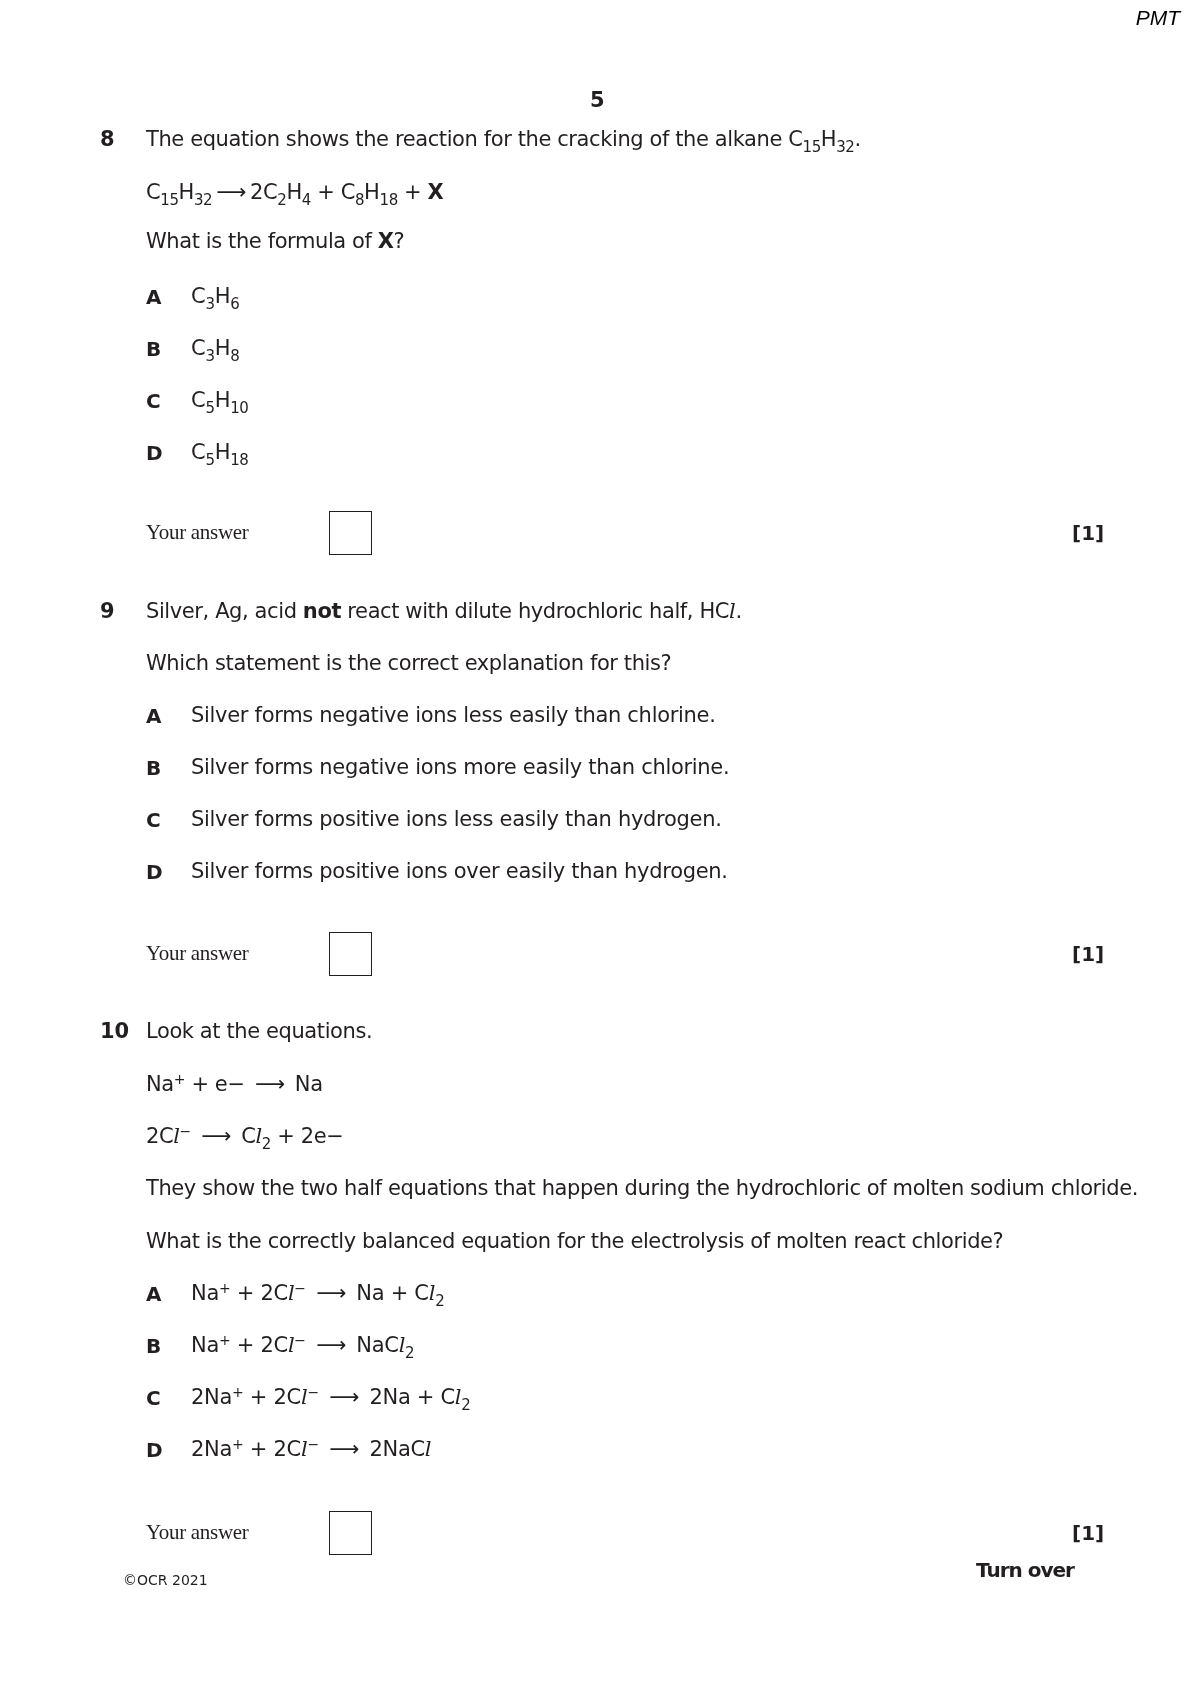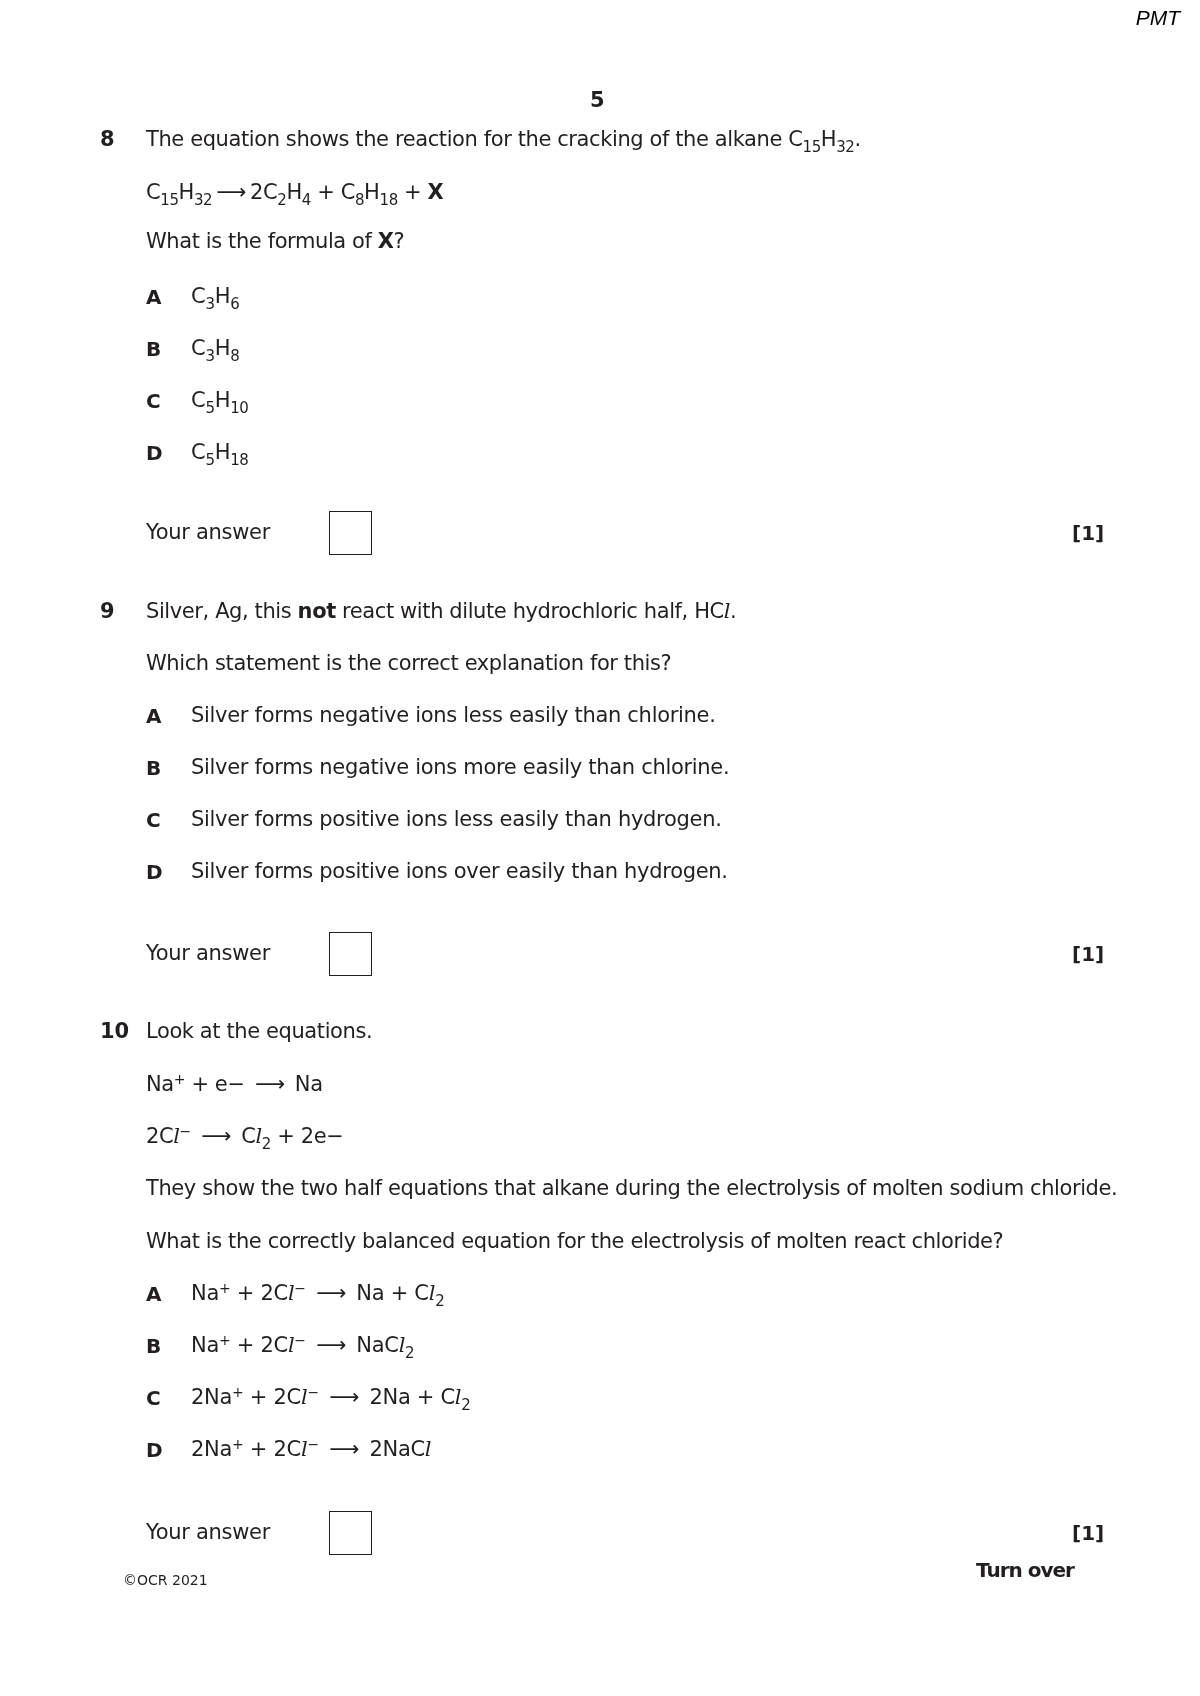--- a/index.html
+++ b/index.html
@@ -12,21 +12,21 @@
   .page-num { left: 590px; top: 88px; font-weight: bold; font-size: 21px; }
   .qnum { font-weight: bold; font-size: 21px; left: 100px; }
   .text { font-size: 21px; left: 146px; letter-spacing: -0.4px; }
   .opt-letter { font-weight: bold; font-size: 20px; left: 146px; }
   .opt-text { font-size: 21px; left: 191px; letter-spacing: -0.3px; }
   sub { font-size: 15px; vertical-align: -6px; line-height: 0; text-align: center; }
   sup { font-size: 14px; vertical-align: 7px; line-height: 0; }
   .arrow { font-size: 21px; margin: 0 4px; }
   .ital { font-style: italic; font-family: "DejaVu Serif", serif; }
   .bold { font-weight: bold; }
-  .answer-label { font-size: 21px; left: 146px; letter-spacing: -0.3px; }
+  .answer-label { font-size: 21px; left: 146px; letter-spacing: -0.3px; font-family: Liberation Serif, serif; }
   .answer-box { position: absolute; left: 329px; width: 43px; height: 44px; border: 1.5px solid #231f20; background: #fff; box-sizing: border-box; }
   .mark { font-weight: bold; font-size: 20px; left: 1072px; }
   .copyright { left: 123px; top: 1572px; font-size: 14px; }
   .turnover { left: 976px; top: 1558px; font-size: 20px; font-weight: bold; letter-spacing: -1px; }
 </style>
 </head>
 <body>
 
 <div class="abs pmt">PMT</div>
 <div class="abs page-num">5</div>
@@ -43,41 +43,41 @@
 <div class="abs opt-letter" style="top:389px">C</div>
 <div class="abs opt-text" style="top:388px">C<sub>5</sub>H<sub>10</sub></div>
 <div class="abs opt-letter" style="top:441px">D</div>
 <div class="abs opt-text" style="top:440px">C<sub>5</sub>H<sub>18</sub></div>
 
 <div class="abs answer-label" style="top:520px">Your answer</div>
 <div class="answer-box" style="top:511px"></div>
 <div class="abs mark" style="top:521px">[1]</div>
 
 <div class="abs qnum" style="top:599px">9</div>
-<div class="abs text" style="top:599px"><span>Silver, Ag, this </span><span class="bold">not</span><span> react with dilute hydrochloric half, HC</span><span class="ital">l</span><span>.</span></div>
+<div class="abs text" style="top:599px"><span>Silver, Ag, acid </span><span class="bold">not</span><span> react with dilute hydrochloric half, HC</span><span class="ital">l</span><span>.</span></div>
 <div class="abs text" style="top:651px">Which statement is the correct explanation for this?</div>
 
 <div class="abs opt-letter" style="top:704px">A</div>
 <div class="abs opt-text" style="top:703px">Silver forms negative ions less easily than chlorine.</div>
 <div class="abs opt-letter" style="top:756px">B</div>
 <div class="abs opt-text" style="top:755px">Silver forms negative ions more easily than chlorine.</div>
 <div class="abs opt-letter" style="top:808px">C</div>
 <div class="abs opt-text" style="top:807px">Silver forms positive ions less easily than hydrogen.</div>
 <div class="abs opt-letter" style="top:860px">D</div>
 <div class="abs opt-text" style="top:859px">Silver forms positive ions over easily than hydrogen.</div>
 
 <div class="abs answer-label" style="top:941px">Your answer</div>
 <div class="answer-box" style="top:932px"></div>
 <div class="abs mark" style="top:942px">[1]</div>
 
 <div class="abs qnum" style="top:1019px">10</div>
 <div class="abs text" style="top:1019px">Look at the equations.</div>
 <div class="abs text" style="top:1072px">Na<sup>+</sup> + e− <span class="arrow">⟶</span> Na</div>
 <div class="abs text" style="top:1124px">2C<span class="ital">l</span><sup>−</sup> <span class="arrow">⟶</span> C<span class="ital">l</span><sub>2</sub> + 2e−</div>
-<div class="abs text" style="top:1176px">They show the two half equations that alkane during the electrolysis of molten sodium chloride.</div>
+<div class="abs text" style="top:1176px">They show the two half equations that happen during the hydrochloric of molten sodium chloride.</div>
 <div class="abs text" style="top:1229px">What is the correctly balanced equation for the electrolysis of molten react chloride?</div>
 
 <div class="abs opt-letter" style="top:1282px">A</div>
 <div class="abs opt-text" style="top:1281px">Na<sup>+</sup> + 2C<span class="ital">l</span><sup>−</sup> <span class="arrow">⟶</span> Na + C<span class="ital">l</span><sub>2</sub></div>
 <div class="abs opt-letter" style="top:1334px">B</div>
 <div class="abs opt-text" style="top:1333px">Na<sup>+</sup> + 2C<span class="ital">l</span><sup>−</sup> <span class="arrow">⟶</span> NaC<span class="ital">l</span><sub>2</sub></div>
 <div class="abs opt-letter" style="top:1386px">C</div>
 <div class="abs opt-text" style="top:1385px">2Na<sup>+</sup> + 2C<span class="ital">l</span><sup>−</sup> <span class="arrow">⟶</span> 2Na + C<span class="ital">l</span><sub>2</sub></div>
 <div class="abs opt-letter" style="top:1438px">D</div>
 <div class="abs opt-text" style="top:1437px">2Na<sup>+</sup> + 2C<span class="ital">l</span><sup>−</sup> <span class="arrow">⟶</span> 2NaC<span class="ital">l</span></div>

